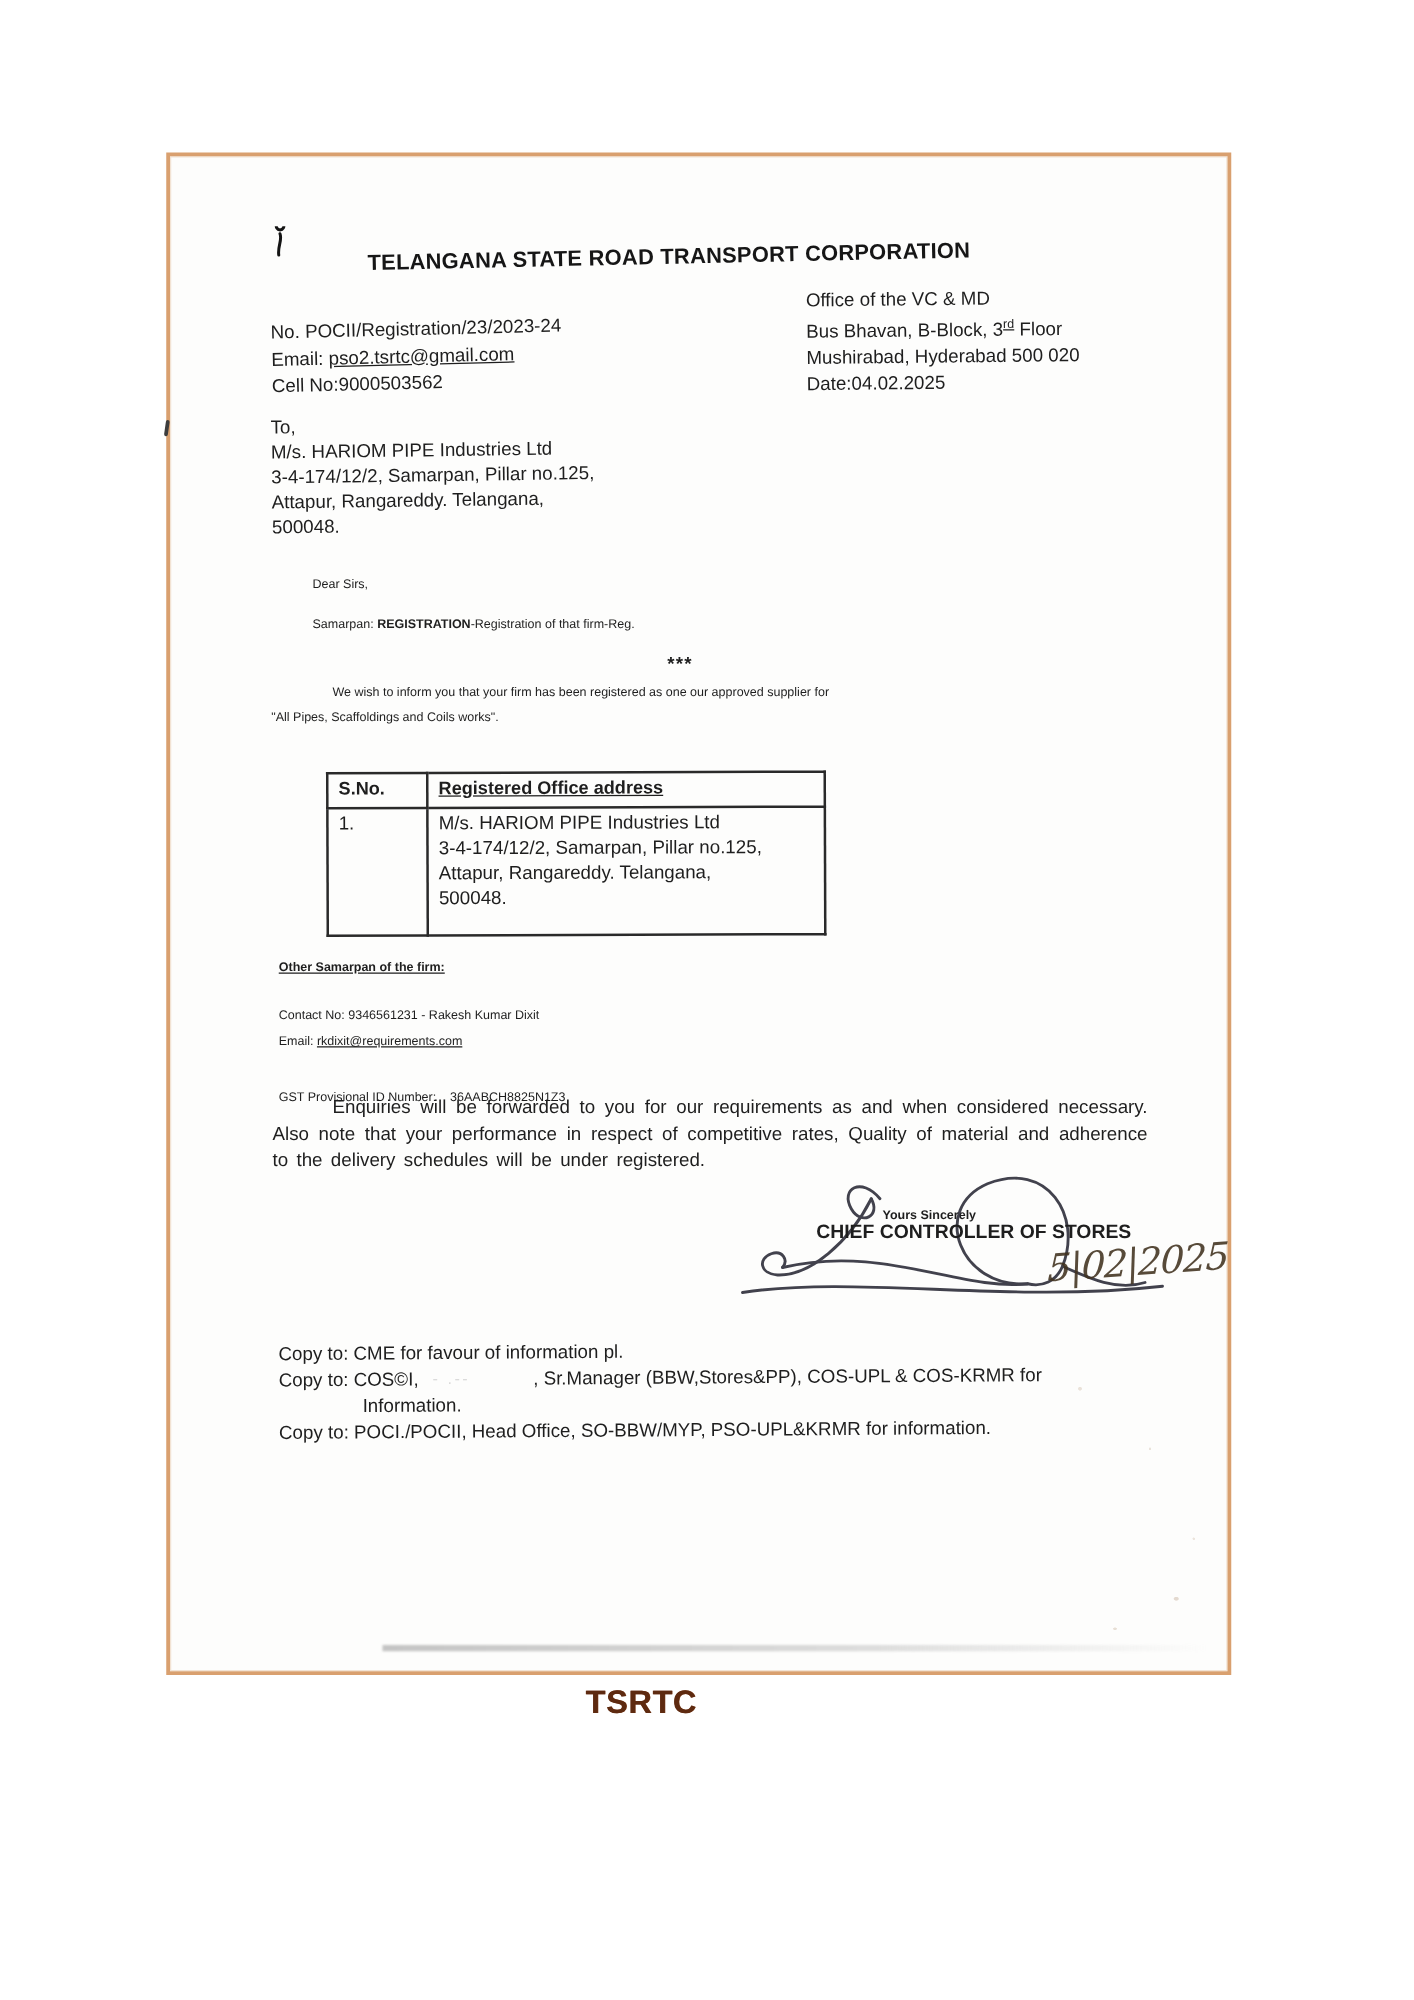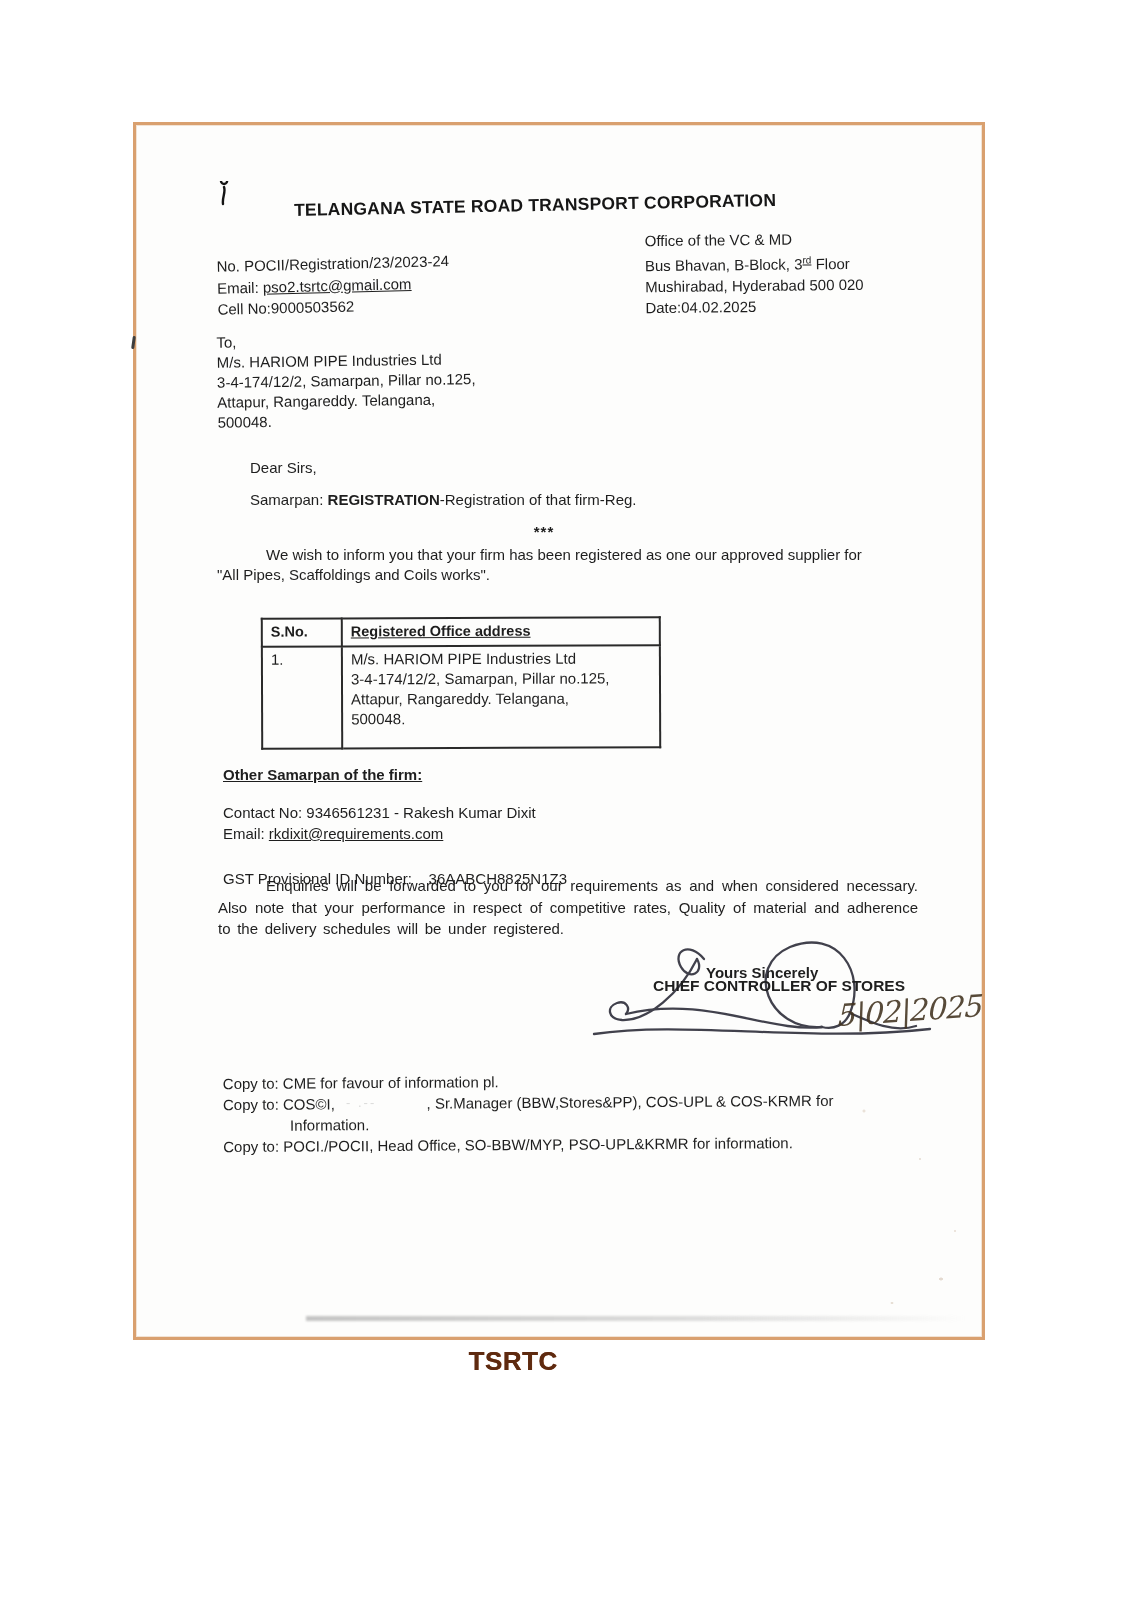--- a/index.html
+++ b/index.html
@@ -7,21 +7,21 @@
     width:1131px;height:1600px;position:relative;overflow:hidden;
     font-family:"Liberation Sans", sans-serif;color:#1e1e1e;
   }
   .page{
     position:absolute;left:133px;top:122px;width:846px;height:1212px;
     border:3px solid #d9a06f;background:#fdfdfc;
     box-shadow:inset 0 0 0 1px #f2e3d4;
   }
   .page-inner{position:absolute;left:0;top:0;right:0;bottom:0;}
   .abs{position:absolute;}
-  .t15{font-size:15px;line-height:20px;}
+  .t15{font-size:10px;line-height:20px;}
   .bold{font-weight:bold;}
   .ul{text-decoration:underline;}
   .title{
     font-size:17.5px;font-weight:bold;letter-spacing:.2px;
     transform:rotate(-1.2deg);white-space:nowrap;color:#161616;
   }
   .ref-block{transform:rotate(-1.4deg);font-size:15px;line-height:21.5px;}
   .office-block{transform:rotate(-0.6deg);font-size:15px;line-height:21px;}
   .to-block{transform:rotate(-0.8deg);font-size:15px;line-height:20px;}
   sup{font-size:10px;text-decoration:underline;}

